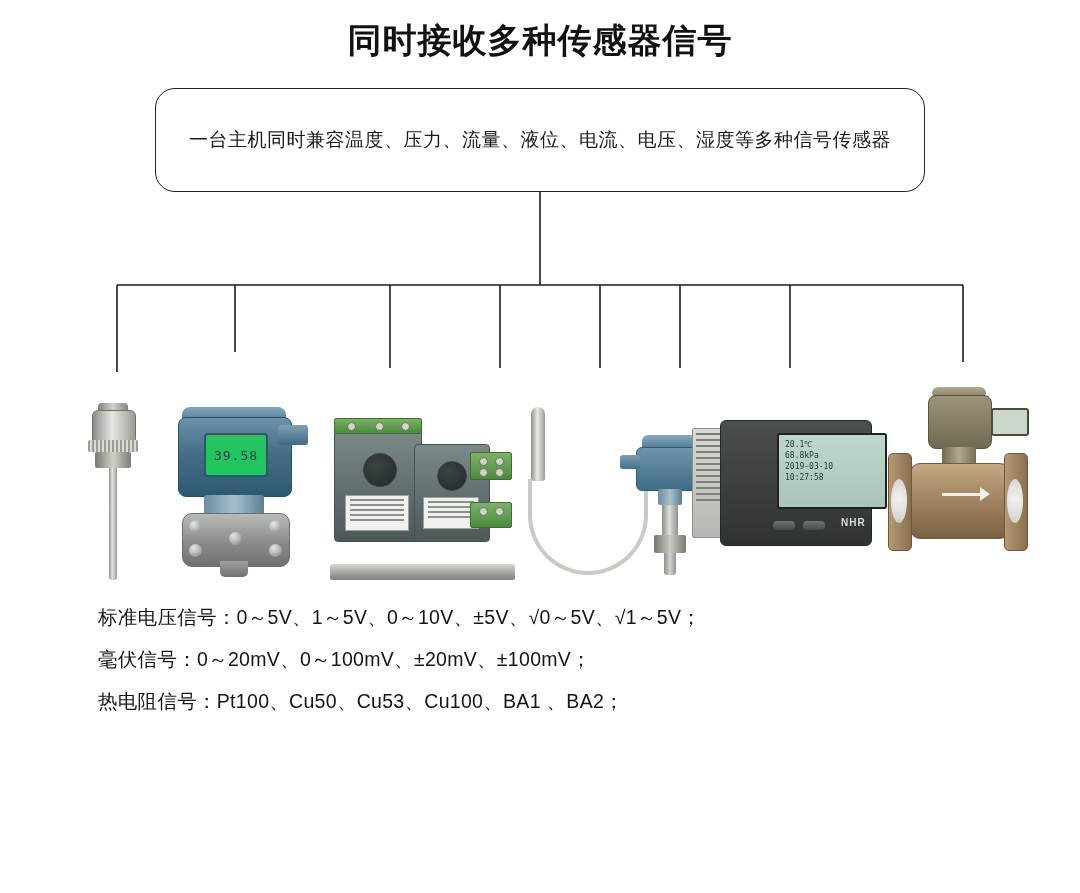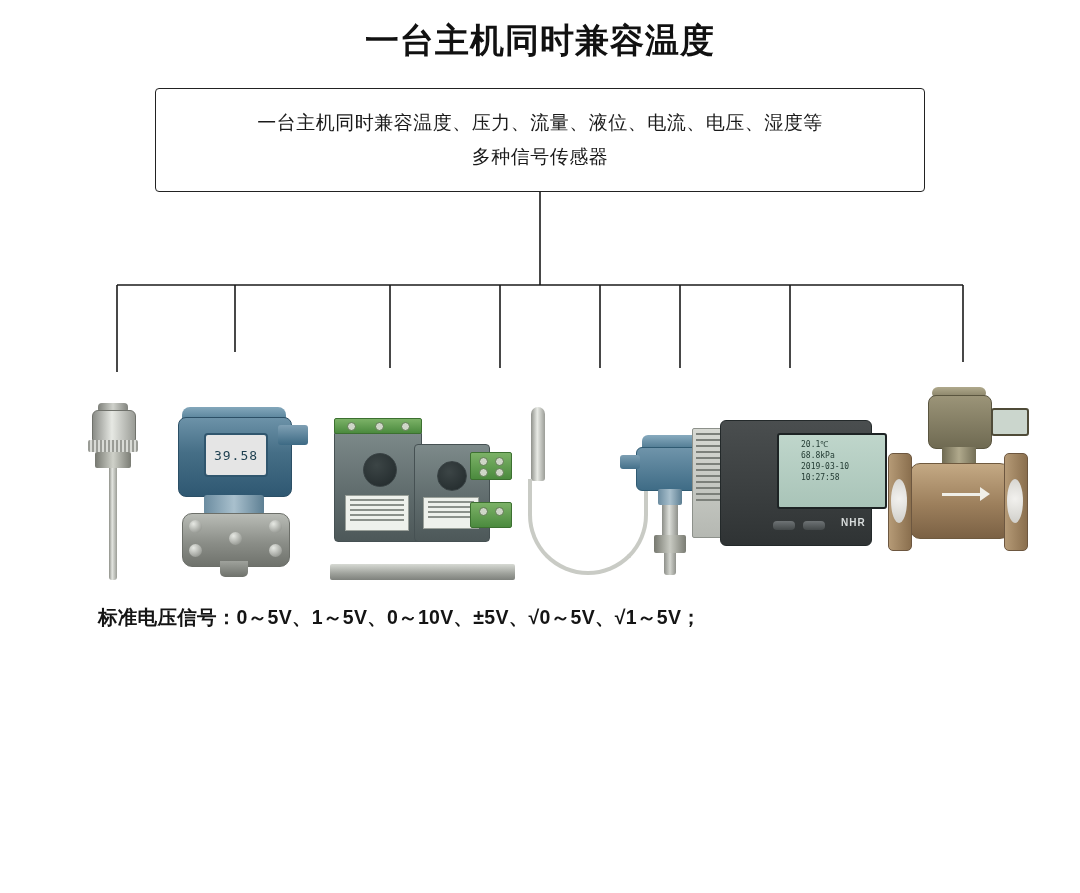--- a/index.html
+++ b/index.html
@@ -30,24 +30,24 @@
   }
 
   
   .desc-box {
     position: absolute;
     left: 155px;
     top: 88px;
     width: 770px;
     height: 104px;
     border: 1.5px solid #222222;
-    border-radius: 4px;
+    border-radius: 20px;
     box-sizing: border-box;
     display: flex;
-    flex-direction: column;
+    flex-direction: row;
     align-items: center;
     justify-content: center;
     background: #ffffff;
   }
   .desc-line {
     font-size: 19px;
     line-height: 34px;
     color: #1a1a1a;
     letter-spacing: 0.5px;
   }
@@ -113,21 +113,21 @@
     border:1px solid #2b4f66;
   }
   .d2 .lidtop {
     position:absolute; left:22px; top:12px; width:104px; height:16px;
     background: linear-gradient(180deg,#7fa3b8,#4a7governor);
     background: linear-gradient(180deg,#83a7bb,#4a7790);
     border-radius: 8px 8px 3px 3px;
   }
   .d2 .lcd {
     position:absolute; left:44px; top:38px; width:60px; height:40px;
-    background:#e5e5e5; border:2px solid #30566e; border-radius:4px;
+    background:#22c55e; border:2px solid #30566e; border-radius:4px;
     display:flex; align-items:center; justify-content:center;
   }
   .d2 .lcd span {
     font-family:"DejaVu Sans Mono", monospace;
     font-size:13px; color:#1d3f4f; letter-spacing:1px;
   }
   .d2 .conduit {
     position:absolute; left:118px; top:30px; width:30px; height:20px;
     background: linear-gradient(180deg,#7fa0b4,#3d6a84);
     border-radius:3px;
@@ -241,21 +241,21 @@
   .d7 { left: 690px; width: 180px; height: 160px; }
   .d7 .case {
     position:absolute; left:30px; top:0; width:150px; height:124px;
     background: linear-gradient(180deg,#4a4e4f,#2f3334);
     border-radius:6px; border:1px solid #23292a;
   }
   .d7 .screen {
     position:absolute; left:56px; top:12px; width:110px; height:76px;
     background: linear-gradient(180deg,#bfd6cb,#a9c4b8);
     border:2px solid #1d2324; border-radius:3px;
-    padding:4px 22px; box-sizing:border-box;
+    padding:4px 6px; box-sizing:border-box;
     font-family:"DejaVu Sans Mono", monospace;
     font-size:8px; color:#233b33; line-height:11px;
   }
   .d7 .brand {
     position:absolute; left:120px; top:96px; font-size:10px; font-weight:bold;
     color:#d8dcdc; font-family:"Liberation Sans", sans-serif; letter-spacing:1px;
   }
   .d7 .btn {
     position:absolute; top:100px; width:22px; height:9px;
     background: linear-gradient(180deg,#6e7375,#44494a); border-radius:4px;
@@ -319,28 +319,27 @@
     left: 98px;
     top: 596px;
     width: 930px;
   }
   .spec-row {
     font-size: 19.5px;
     line-height: 42px;
     color: #141414;
     white-space: nowrap;
     letter-spacing: 0.3px;
-    font-weight: bold;
   }
   .spec-label { }
 </style>
 </head>
 <body>
 
-<div class="page-title">一台主机同时兼容温度</div>
+<div class="page-title">同时接收多种传感器信号</div>
 
 <div class="desc-box">
   <div class="desc-line">一台主机同时兼容温度、压力、流量、液位、电流、电压、湿度等</div>
   <div class="desc-line">多种信号传感器</div>
 </div>
 
 <svg class="connectors" viewBox="0 0 1080 893">
   <g stroke="#1a1a1a" stroke-width="1.6" fill="none">
 
     <path d="M540 192 L540 285"></path>
@@ -483,13 +482,19 @@
     <div class="arrow"></div>
     <div class="arrowhead"></div>
   </div>
 
 </div>
 
 <div class="specs">
   <div class="spec-row">
     <span class="spec-label">标准电压信号：</span><span>0～5V、1～5V、0～10V、±5V、√0～5V、√1～5V；</span>
   </div>
+  <div class="spec-row">
+    <span class="spec-label">毫伏信号：</span><span>0～20mV、0～100mV、±20mV、±100mV；</span>
+  </div>
+  <div class="spec-row">
+    <span class="spec-label">热电阻信号：</span><span>Pt100、Cu50、Cu53、Cu100、BA1 、BA2；</span>
+  </div>
 </div>
 
 </body></html>

